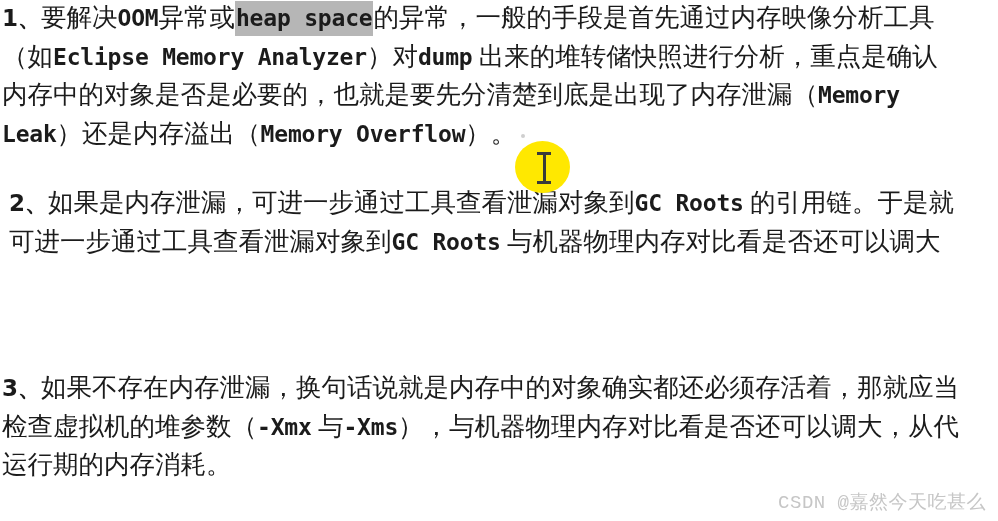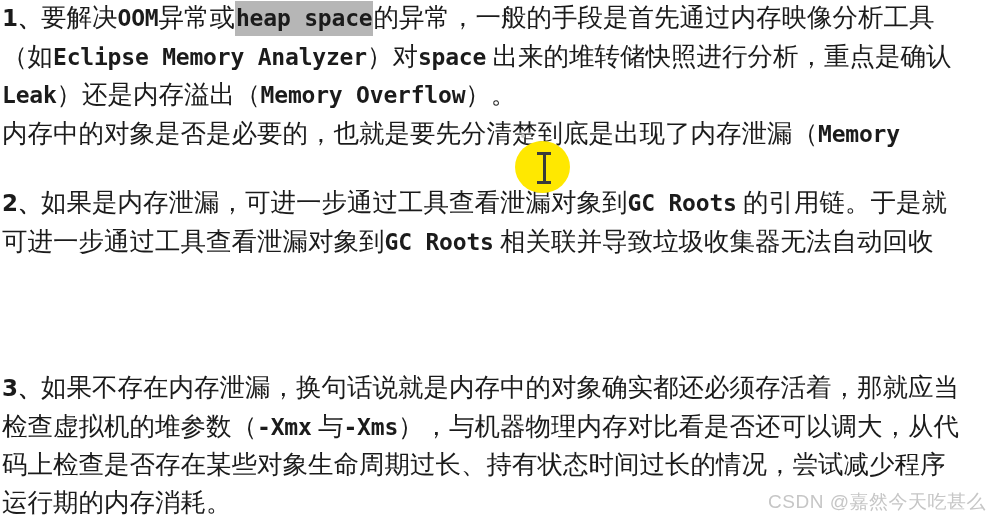--- a/index.html
+++ b/index.html
@@ -56,21 +56,21 @@
   }
 
   
   .sel {
     background: #b6b6b6;
     color: #1b1b1b;
     padding: 4px 1px 5px 1px;
   }
 
   #p1 { position: absolute; left: 2px; top: -1px; }
-  #p2 { position: absolute; left: 2px; top: 184px; }
+  #p2 { position: absolute; left: 9px; top: 184px; }
   #p3 { position: absolute; left: 2px; top: 369px; }
 
   
   #cursor-halo {
     position: absolute;
     left: 515px;
     top: 141px;
     width: 55px;
     height: 52px;
     border-radius: 50%;
@@ -115,44 +115,43 @@
     background: #cfcfcf;
   }
 
   
   #watermark {
     position: absolute;
     right: 12px;
     bottom: 6px;
     color: #c6c6c6;
     font-size: 19px;
-    font-family: Liberation Sans, sans-serif;
+    font-family: Liberation Mono, monospace;
     letter-spacing: 0.5px;
     white-space: nowrap;
   }
 </style>
 </head>
 <body>
 
 <div id="page">
 
   <div id="p1" class="para">
       <span class="line"><span class="num">1、</span><span class="cjk">要解决</span><span class="mono">OOM</span><span class="cjk">异常或</span><span class="mono sel">heap space</span><span class="cjk">的异常，一般的手段是首先通过内存映像分析工具</span></span>
-      <span class="line"><span class="cjk">（如</span><span class="mono">Eclipse Memory Analyzer</span><span class="cjk">）对</span><span class="mono">space</span><span class="cjk"> 出来的堆转储快照进行分析，重点是确认</span></span>
+      <span class="line"><span class="cjk">（如</span><span class="mono">Eclipse Memory Analyzer</span><span class="cjk">）对</span><span class="mono">dump</span><span class="cjk"> 出来的堆转储快照进行分析，重点是确认</span></span>
+      <span class="line"><span class="cjk">内存中的对象是否是必要的，也就是要先分清楚到底是出现了内存泄漏（</span><span class="mono">Memory</span></span>
       <span class="line"><span class="mono">Leak</span><span class="cjk">）还是内存溢出（</span><span class="mono">Memory Overflow</span><span class="cjk">）。</span></span>
-      <span class="line"><span class="cjk">内存中的对象是否是必要的，也就是要先分清楚到底是出现了内存泄漏（</span><span class="mono">Memory</span></span>
     </div>
   <div id="p2" class="para">
       <span class="line"><span class="num">2、</span><span class="cjk">如果是内存泄漏，可进一步通过工具查看泄漏对象到</span><span class="mono">GC Roots</span><span class="cjk"> 的引用链。于是就</span></span>
-      <span class="line"><span class="cjk">可进一步通过工具查看泄漏对象到</span><span class="mono">GC Roots</span><span class="cjk"> 相关联并导致垃圾收集器无法自动回收</span></span>
+      <span class="line"><span class="cjk">可进一步通过工具查看泄漏对象到</span><span class="mono">GC Roots</span><span class="cjk"> 与机器物理内存对比看是否还可以调大</span></span>
     </div>
   <div id="p3" class="para">
       <span class="line"><span class="num">3、</span><span class="cjk">如果不存在内存泄漏，换句话说就是内存中的对象确实都还必须存活着，那就应当</span></span>
       <span class="line"><span class="cjk">检查虚拟机的堆参数（</span><span class="mono">-Xmx</span><span class="cjk"> 与</span><span class="mono">-Xms</span><span class="cjk">），与机器物理内存对比看是否还可以调大，从代</span></span>
-      <span class="line"><span class="cjk">码上检查是否存在某些对象生命周期过长、持有状态时间过长的情况，尝试减少程序</span></span>
       <span class="line"><span class="cjk">运行期的内存消耗。</span></span>
     </div>
 
   <div id="stray-dot"></div>
 
   <div id="cursor-halo"></div>
   <div id="cursor-ibeam">
     <div class="bar-top"></div>
     <div class="stem"></div>
     <div class="bar-bot"></div>

